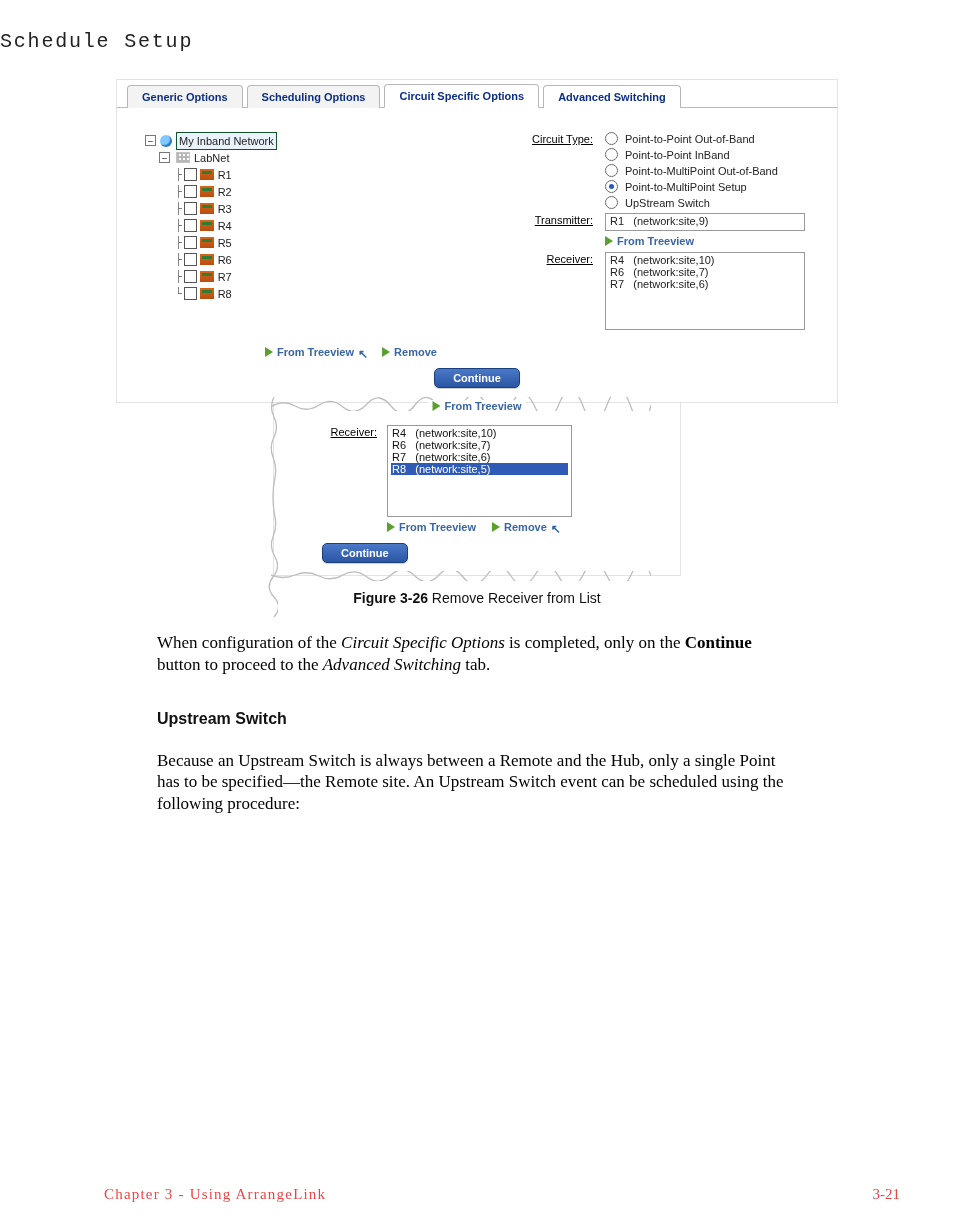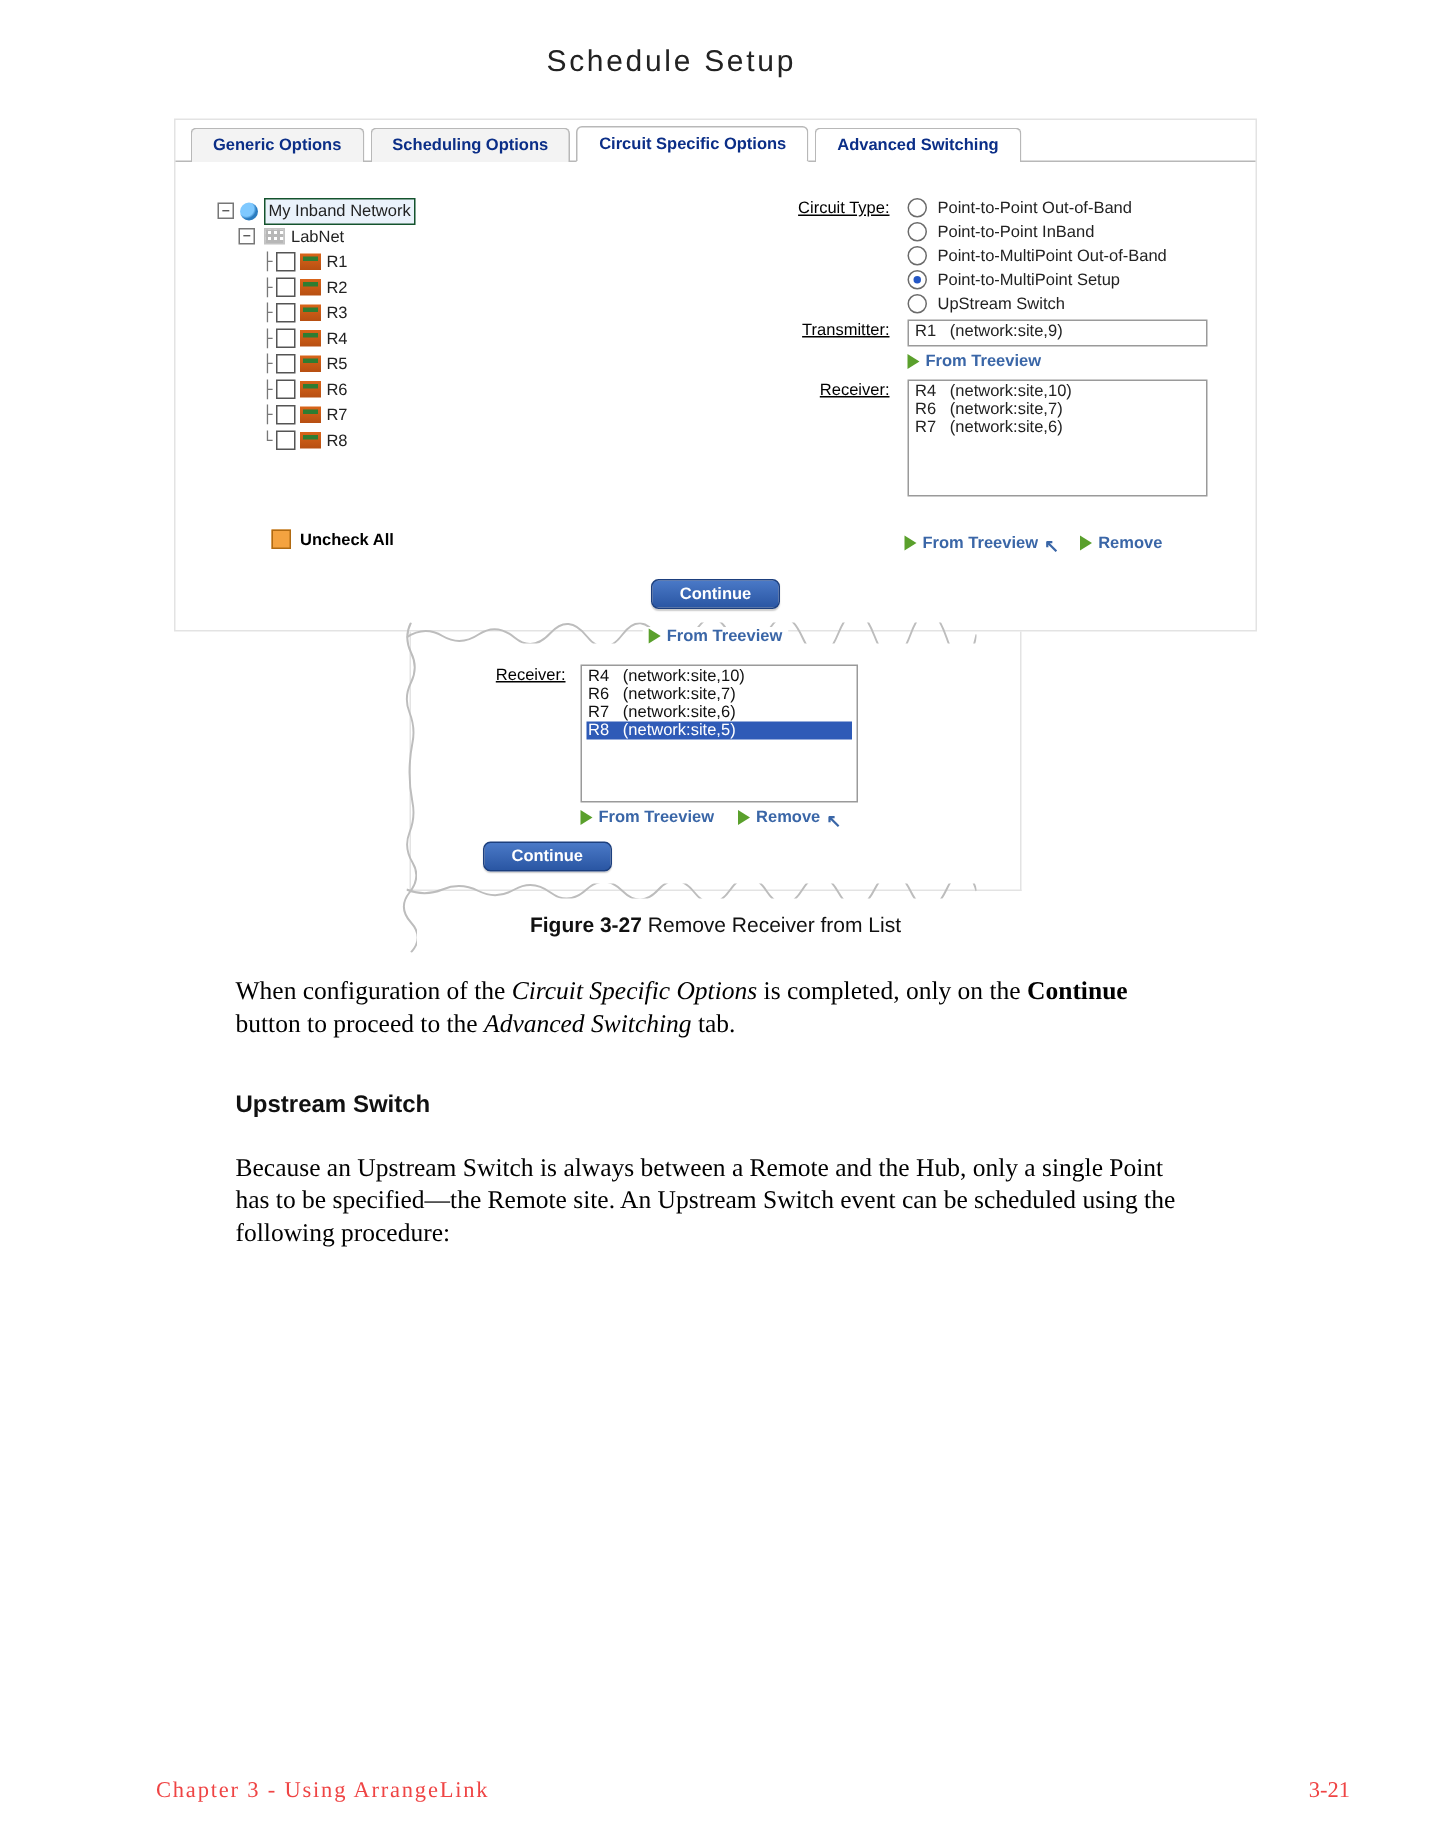--- a/index.html
+++ b/index.html
@@ -10,21 +10,21 @@
     --tab-inactive-text: #0b2e87;
     --panel-border: #b8b8b8;
     --link-underline: #4a4a4a;
     --tree-orange: #e64a19;
     --tree-green: #2e7d32;
     --listbox-border: #9a9a9a;
     --select-highlight: #2f5bb7;
   }
   html,body{margin:0;padding:0;background:#fff;font-family:"Times New Roman",serif;color:#111;}
   .page{width:var(--page-w);margin:0 auto;position:relative;min-height:1227px;padding:30px 0 40px 0;box-sizing:border-box;}
-  .hdr{font-family:Liberation Sans, sans-serif;font-size:20px;color:#222;text-align:center;padding-right:59px;letter-spacing:1.8px;}
+  .hdr{font-family:Liberation Mono, monospace;font-size:20px;color:#222;text-align:left;padding-right:59px;letter-spacing:1.8px;}
   .panel-wrap{display:flex;justify-content:center;margin-top:26px;}
   .panel{width:720px;border:1px solid #e3e3e3;background:#fff;font-family:"Segoe UI",Tahoma,sans-serif;font-size:11px;color:#222;}
   .tabstrip{display:flex;align-items:flex-end;height:28px;position:relative;}
   .tabstrip::after{content:"";position:absolute;left:0;right:0;bottom:0;height:1px;background:var(--panel-border);}
   .tab{position:relative;z-index:1;height:22px;line-height:22px;padding:0 14px;border:1px solid var(--panel-border);border-bottom:none;border-radius:4px 4px 0 0;margin-right:4px;color:var(--tab-inactive-text);background:#f3f3f3;font-weight:bold;font-size:11px;}
   .tab.first{margin-left:10px;}
   .tab.active{background:#fff;border-bottom:1px solid #fff;color:var(--tab-active-text);}
   .tab.alt{background:#fff;}
   .panel-body{display:grid;grid-template-columns:320px 1fr;gap:18px;padding:24px 20px 14px 28px;}
   
@@ -217,24 +217,20 @@
                 <div class="listrow">R6   (network:site,7)</div>
                 <div class="listrow">R7   (network:site,6)</div>
               </div>
             </div>
           </div>
 
         </div>
       </div>
 
       <div class="bottom-row">
-        <div class="uncheck-row" style="padding-left:36px;">
-          <span class="sq-orange"></span>
-          <span class="uncheck-lbl">Uncheck All</span>
-        </div>
         <div class="right-actions">
           <span class="linklike">
               <span class="tri"></span>
               <span>From Treeview</span>
               <span class="cursor">↖</span>
             </span>
           <span class="linklike">
               <span class="tri"></span>
               <span>Remove</span>
             </span>
@@ -291,21 +287,21 @@
           </span>
       </div>
 
       <div class="fig2-continue">
         <button class="btn-blue">Continue</button>
       </div>
     </div>
   </div>
 
   <div class="fig-cap">
-    <b>Figure 3-27</b><span>   Remove Receiver from List</span>
+    <b>Figure 3-26</b><span>   Remove Receiver from List</span>
   </div>
 
   <p class="bodytext">
     <span>When configuration of the </span><span class="em">Circuit Specific Options</span><span> is completed, only on the </span><span class="bold">Continue</span><span> button to proceed to the </span><span class="em">Advanced Switching</span><span> tab.</span>
   </p>
 
   <div class="subhead">Upstream Switch</div>
 
   <p class="bodytext">Because an Upstream Switch is always between a Remote and the Hub, only a single Point has to be specified—the Remote site. An Upstream Switch event can be scheduled using the following procedure:</p>
 

